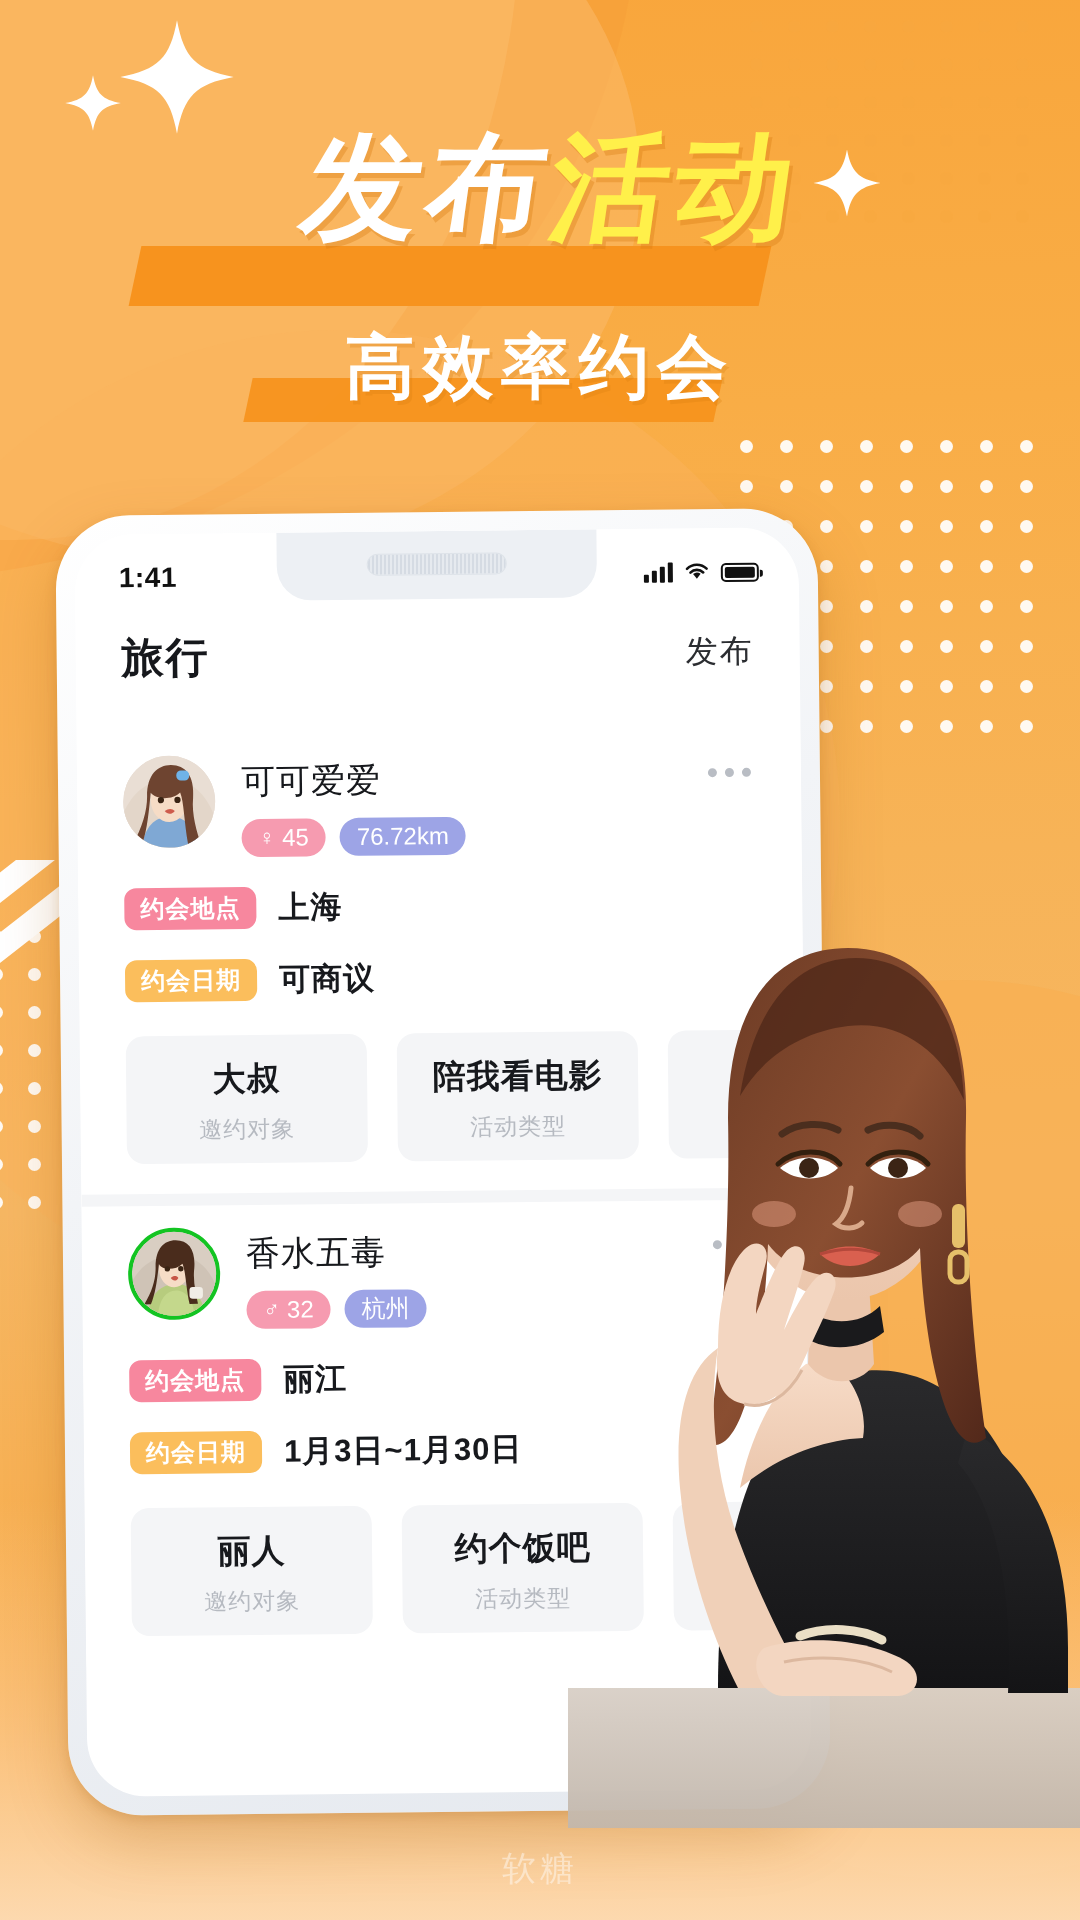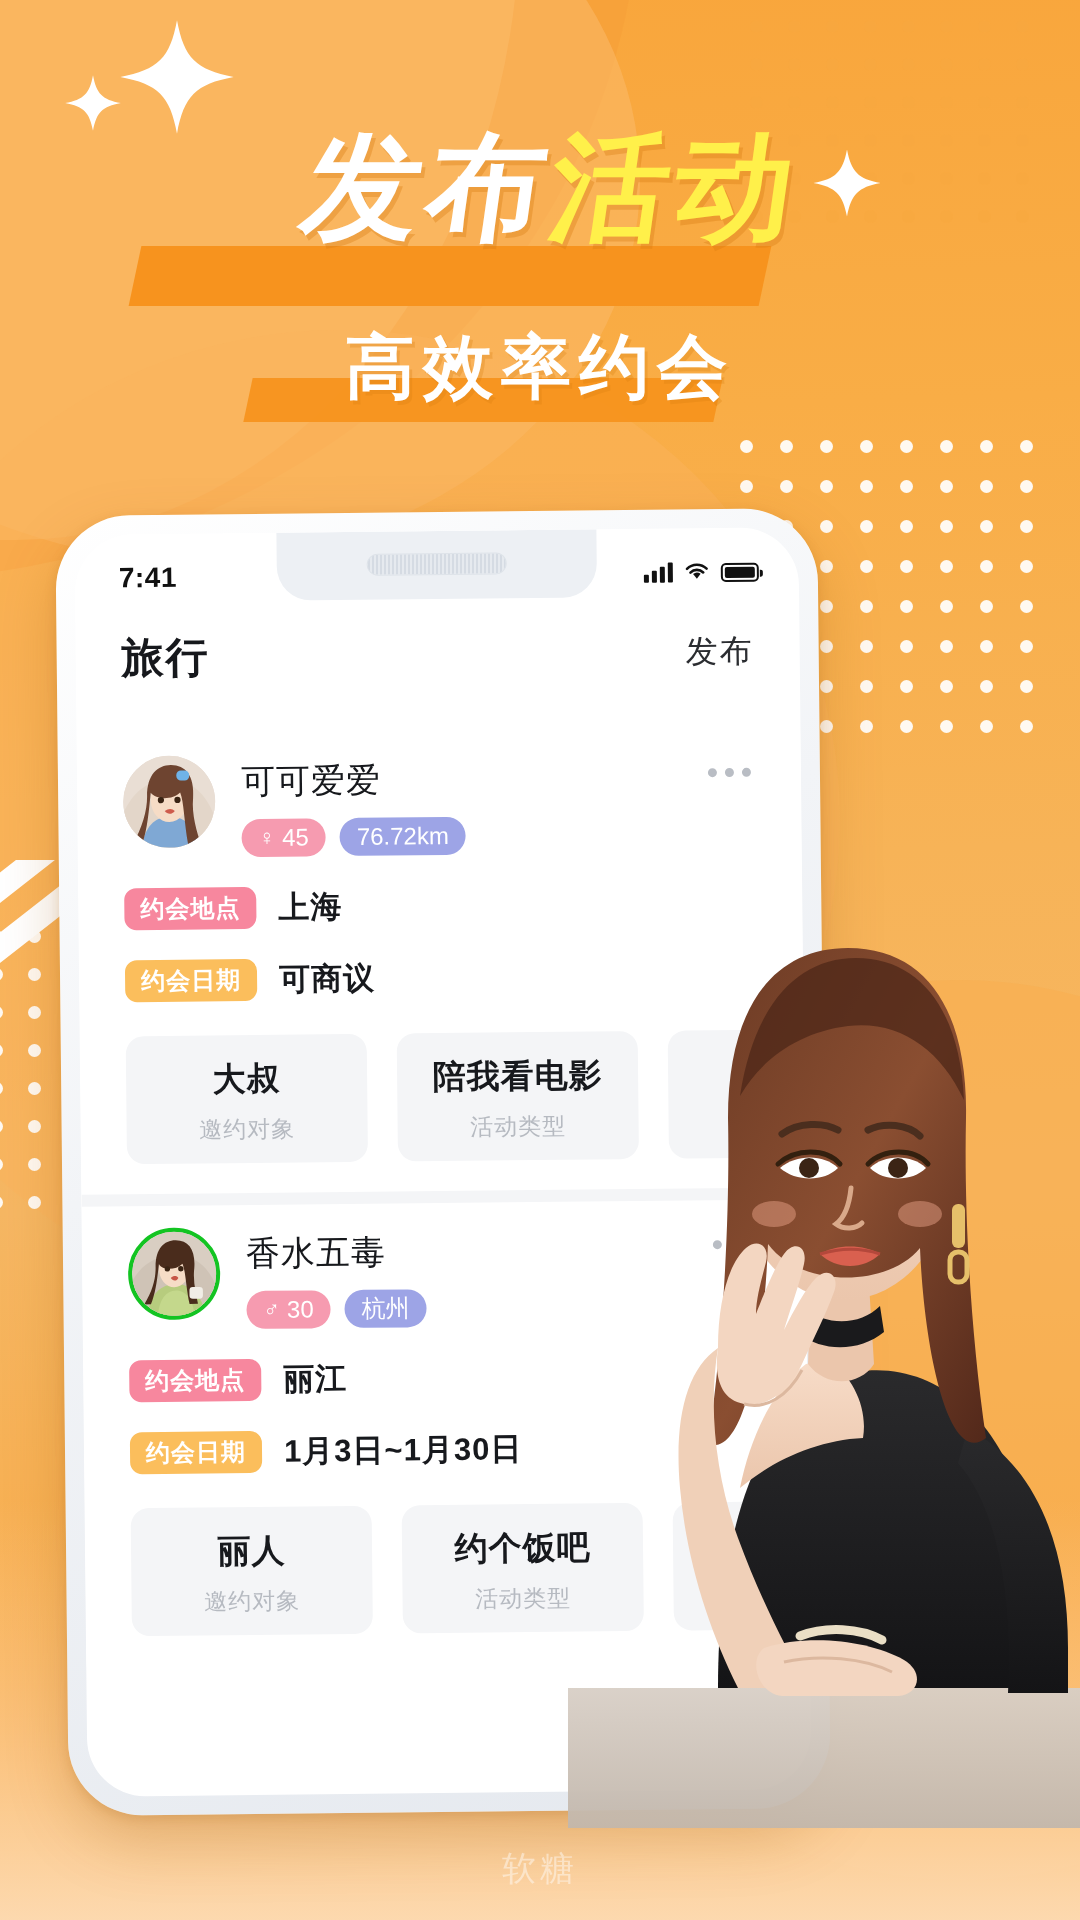--- a/index.html
+++ b/index.html
@@ -425,21 +425,21 @@
 </div>
 
 <div id="phone">
   <div class="screen">
 
     <div class="notch">
       <div class="speaker"></div>
     </div>
 
     <div class="statusbar">
-      <div class="st-time">7:41</div>
+      <div class="st-time">1:41</div>
       <div class="st-right">
         <span class="sig">
             <i></i>
             <i></i>
             <i></i>
             <i></i>
           </span>
         <span>
           <svg width="26" height="20" viewBox="0 0 26 20">
             <path d="M13 18.5 L9.2 13.6 A6.2 6.2 0 0 1 16.8 13.6 Z" fill="#111"></path>
@@ -527,21 +527,21 @@
                 <circle cx="58" cy="44" r="3.2" fill="#3A2414"></circle>
                 <path d="M46 55 C49 52 53 52 55 55 C53 59 48 59 46 55 Z" fill="#C75547"></path>
                 <rect x="68" y="66" width="16" height="14" rx="4" fill="#F1EDE6"></rect>
               </svg>
             </div>
             <div class="uinfo">
               <div class="uname">香水五毒</div>
               <div class="chips">
                 <span class="chip pink">
                   <span class="gly">♂</span>
-                  <span>30</span>
+                  <span>32</span>
                 </span>
                 <span class="chip purple">杭州</span>
               </div>
             </div>
             <div class="dots3">
               <i></i>
               <i></i>
               <i></i>
             </div>
           </div>

